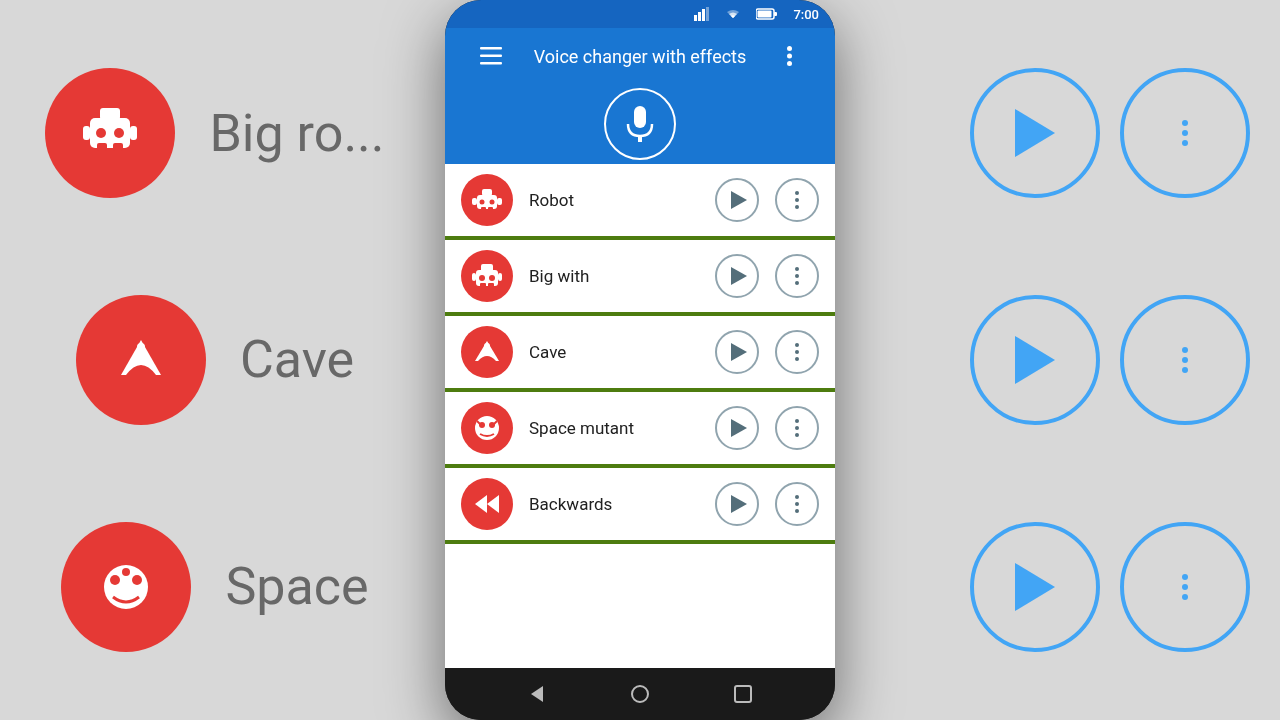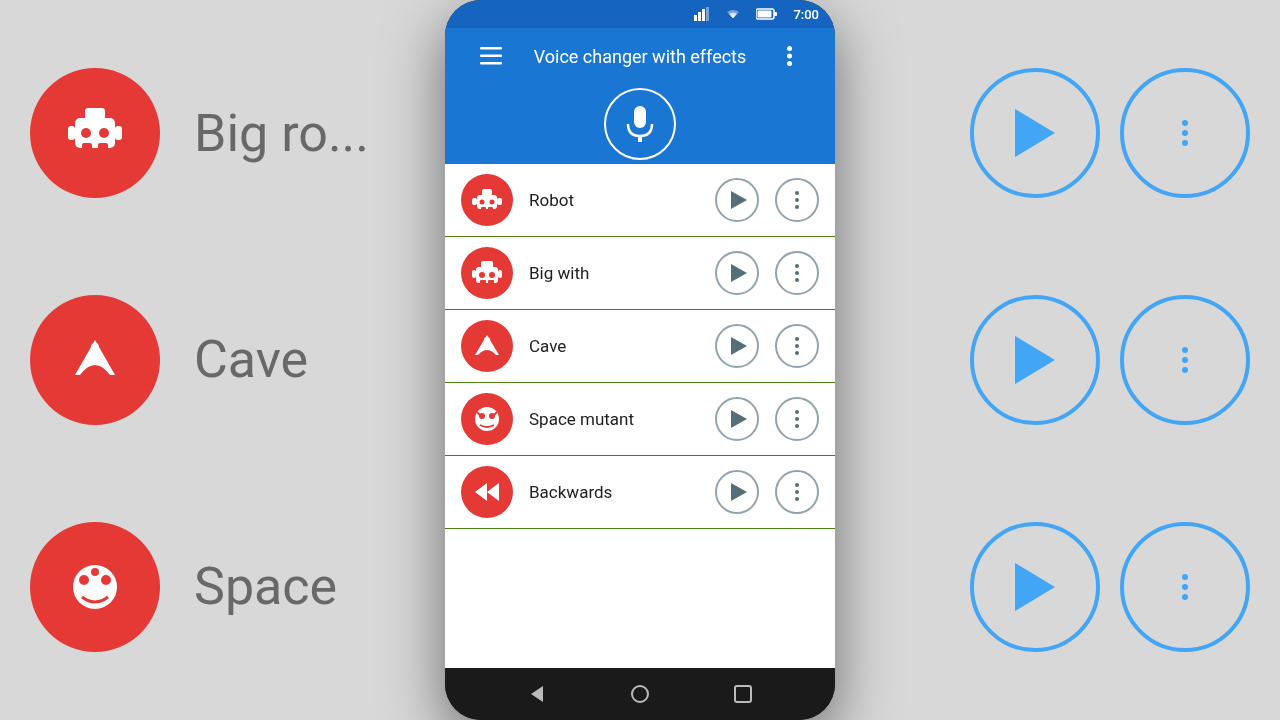--- a/index.html
+++ b/index.html
@@ -36,21 +36,21 @@
       align-items: center;
       justify-content: space-around;
       padding: 20px;
     }
 
     .bg-icon-row {
       display: flex;
       align-items: center;
       gap: 34px;
       width: 100%;
-      justify-content: flex-start;
+      justify-content: center;
       padding-left: 10px;
     }
 
     .bg-circle-red {
       width: 130px;
       height: 130px;
       border-radius: 50%;
       background: #e53935;
       display: flex;
       align-items: center;
@@ -197,21 +197,21 @@
     .effects-list {
       flex: 1;
       background: white;
       overflow: hidden;
     }
 
     .effect-item {
       display: flex;
       align-items: center;
       padding: 10px 16px;
-      border-bottom: 1px solid #4d7c0f;
+      border-bottom: 4px solid #4d7c0f;
       gap: 16px;
       cursor: pointer;
     }
 
     .effect-icon {
       width: 52px;
       height: 52px;
       border-radius: 50%;
       background: #e53935;
       display: flex;

